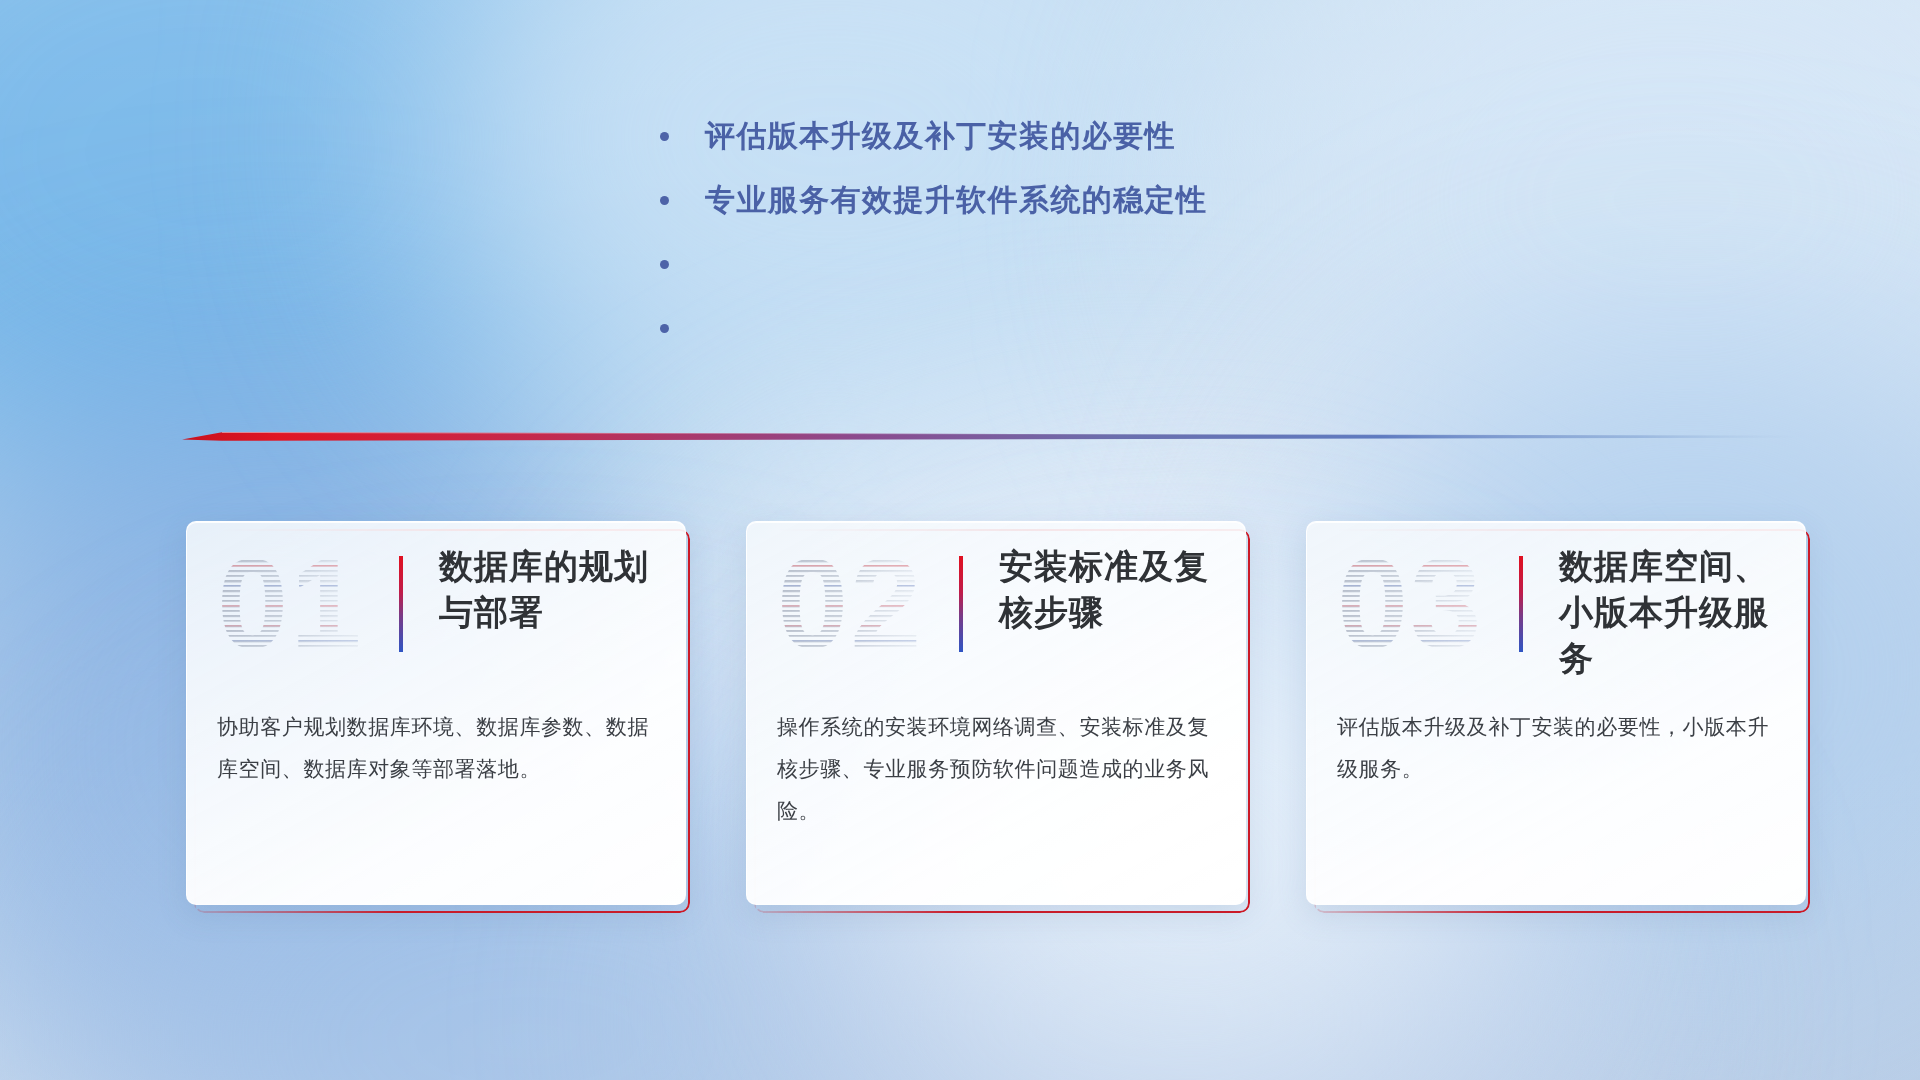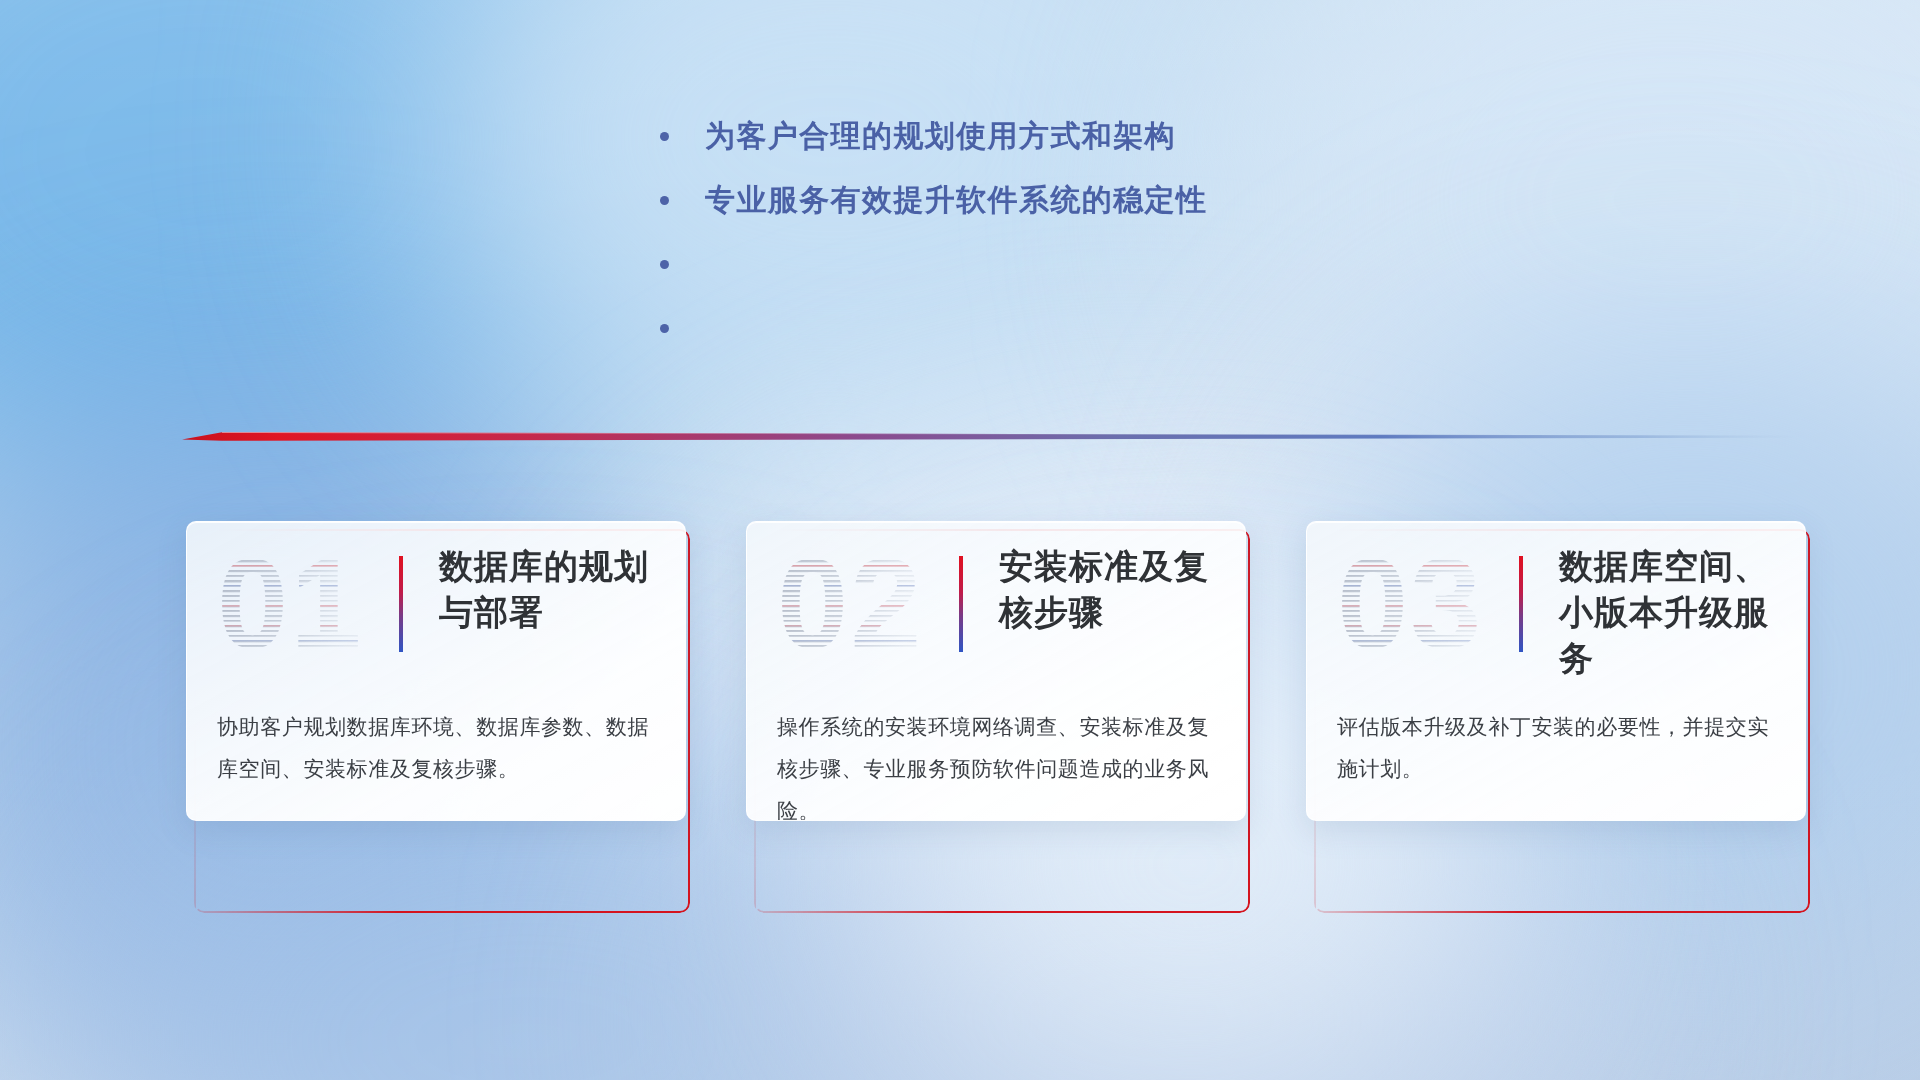--- a/index.html
+++ b/index.html
@@ -39,21 +39,21 @@
   #cards { position:absolute; left:186px; top:521px; display:flex; gap:60px; }
   .card-wrap { position:relative; width:500px; height:388px; }
   .card-frame { position:absolute; left:8px; top:8px; right:-4px; bottom:-4px;
     border-radius:10px; border:2px solid transparent;
     border-right-color:#d4141f; border-bottom-color:#d4141f; border-top-color:#d4141f;
     -webkit-mask-image:linear-gradient(100deg,rgba(0,0,0,0) 4%,rgba(0,0,0,.25) 16%,rgba(0,0,0,1) 48%);
             mask-image:linear-gradient(100deg,rgba(0,0,0,0) 4%,rgba(0,0,0,.25) 16%,rgba(0,0,0,1) 48%); }
   .card-frame::after { content:""; position:absolute; left:-2px; top:-2px; bottom:-2px; width:2px;
     background:linear-gradient(180deg,rgba(212,20,31,0) 0%,rgba(212,20,31,.55) 55%,#d4141f 100%); }
   .card {
-    position:absolute; left:0; top:0; width:500px; height:300px; border-radius:10px;
+    position:absolute; left:0; top:0; width:500px; height:384px; border-radius:10px;
     background:linear-gradient(152deg,rgba(244,248,252,.88) 0%,rgba(250,252,254,.93) 38%,rgba(255,255,255,.97) 70%,rgba(255,255,255,.99) 100%);
     border:1px solid rgba(255,255,255,.85);
     box-shadow:0 10px 30px rgba(86,118,162,.16), inset 0 1px 0 rgba(255,255,255,.9);
     overflow:hidden;
   }
   .card-head { position:relative; height:176px; }
   .card-num { position:absolute; left:30px; top:26px; width:152px; height:118px; opacity:.62; }
   .card-rule { position:absolute; left:212px; top:34px; width:4px; height:96px;
     background:linear-gradient(180deg,#e01020 0%,#c01c4a 38%,#7a3a86 62%,#2f55c4 100%); }
   .card-title { position:absolute; left:252px; top:22px; width:228px;
@@ -72,21 +72,21 @@
 <div class="blob" id="blob-e"></div>
 <div class="blob" id="blob-f"></div>
 <div class="blob" id="blob-g"></div>
 <div class="blob" id="blob-h"></div>
 <div class="blob" id="blob-i"></div>
 <div id="bg-veil"></div>
 
 <div id="bullets">
   <div class="bullet-row">
     <span class="bullet-dot"></span>
-    <span class="bullet-text">为客户合理的规划使用方式和架构</span>
+    <span class="bullet-text">评估版本升级及补丁安装的必要性</span>
   </div>
   <div class="bullet-row">
     <span class="bullet-dot"></span>
     <span class="bullet-text">专业服务有效提升软件系统的稳定性</span>
   </div>
   <div class="bullet-row">
     <span class="bullet-dot"></span>
   </div>
   <div class="bullet-row">
     <span class="bullet-dot"></span>
@@ -161,21 +161,21 @@
             <rect x="0" y="17" width="152" height="1.6" fill="#d9606a" opacity=".75"></rect>
             <rect x="0" y="57" width="152" height="1.8" fill="#e0707a" opacity=".62"></rect>
             <rect x="0" y="77" width="152" height="1.6" fill="#d05f6c" opacity=".58"></rect>
             <rect x="0" y="37" width="152" height="1.5" fill="#5f79c0" opacity=".55"></rect>
             <rect x="0" y="92" width="152" height="1.5" fill="#6a84c8" opacity=".45"></rect>
           </g>
         </svg>
         <div class="card-rule"></div>
         <div class="card-title">数据库的规划与部署</div>
       </div>
-      <div class="card-body">协助客户规划数据库环境、数据库参数、数据库空间、安装标准及复核步骤。</div>
+      <div class="card-body">协助客户规划数据库环境、数据库参数、数据库空间、数据库对象等部署落地。</div>
     </div>
   </div>
 
   <div class="card-wrap">
     <div class="card-frame"></div>
     <div class="card">
       <div class="card-head">
         <svg class="card-num" viewBox="0 0 152 118">
           <defs>
             <clipPath id="clipNum2">
@@ -271,17 +271,17 @@
             <rect x="0" y="17" width="152" height="1.6" fill="#d9606a" opacity=".75"></rect>
             <rect x="0" y="57" width="152" height="1.8" fill="#e0707a" opacity=".62"></rect>
             <rect x="0" y="77" width="152" height="1.6" fill="#d05f6c" opacity=".58"></rect>
             <rect x="0" y="37" width="152" height="1.5" fill="#5f79c0" opacity=".55"></rect>
             <rect x="0" y="92" width="152" height="1.5" fill="#6a84c8" opacity=".45"></rect>
           </g>
         </svg>
         <div class="card-rule"></div>
         <div class="card-title">数据库空间、小版本升级服务</div>
       </div>
-      <div class="card-body">评估版本升级及补丁安装的必要性，并提交实施计划。</div>
+      <div class="card-body">评估版本升级及补丁安装的必要性，小版本升级服务。</div>
     </div>
   </div>
 
 </div>
 
 </body></html>

